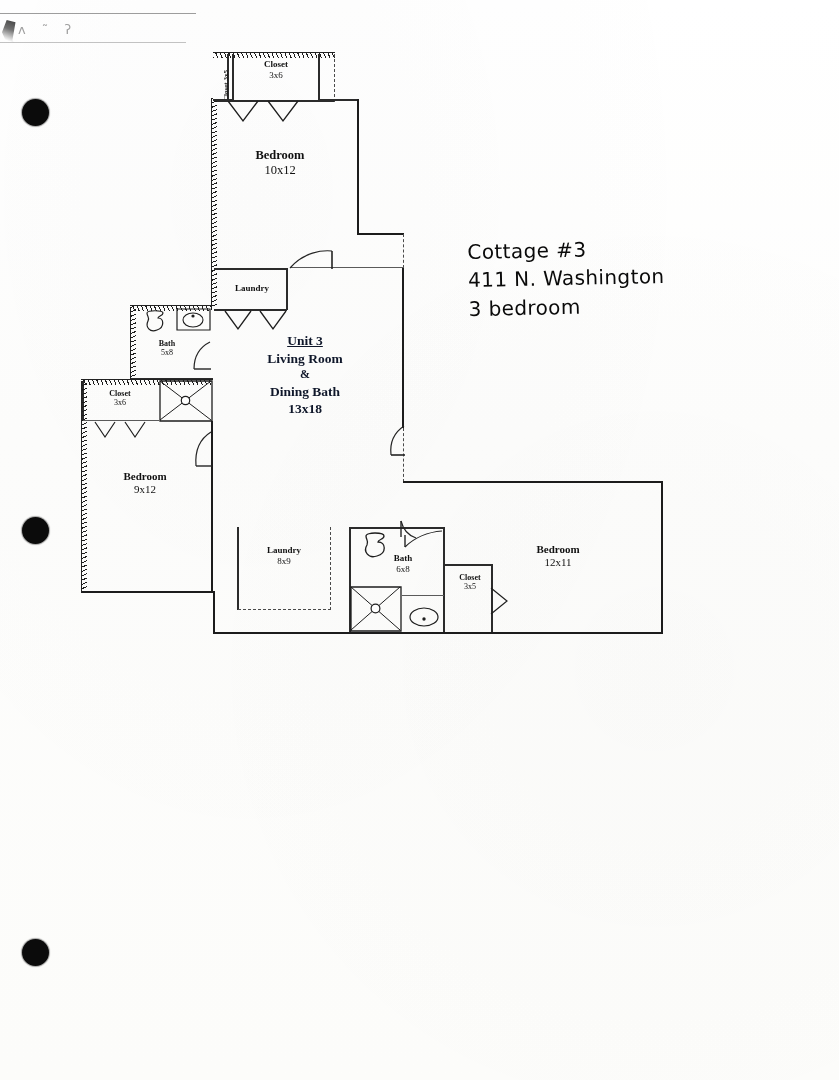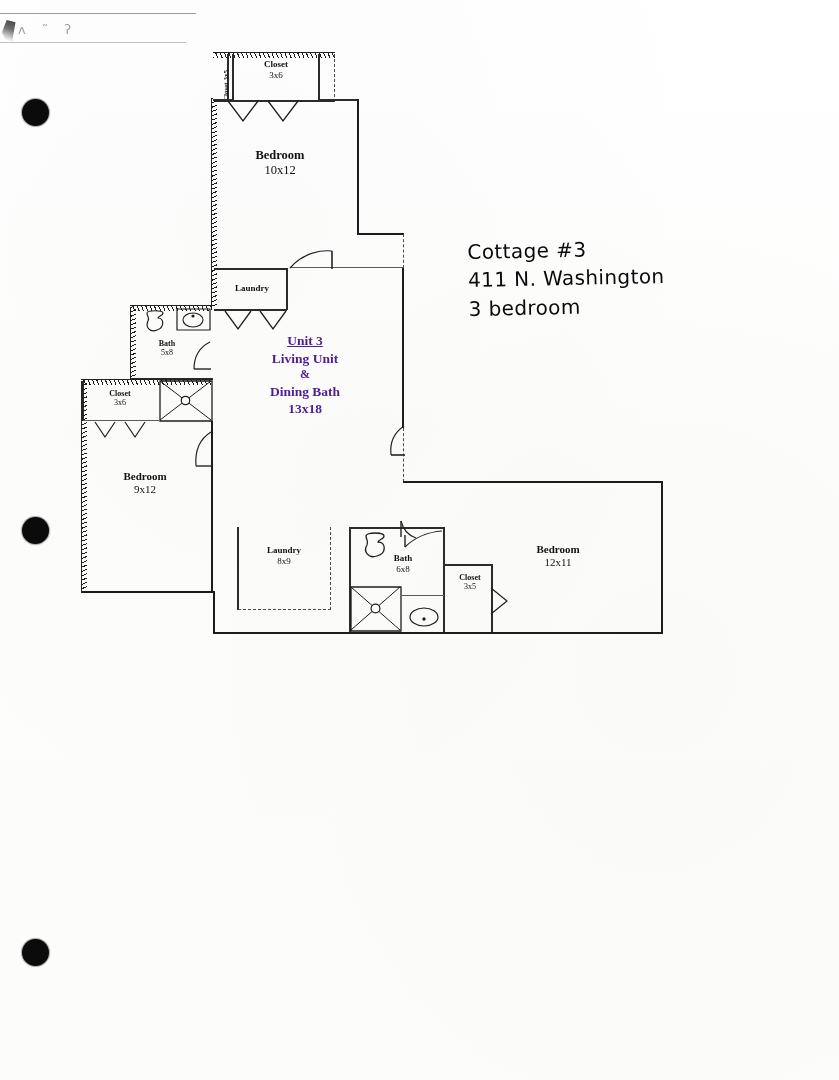--- a/index.html
+++ b/index.html
@@ -76,21 +76,21 @@
     line-height:1.18;white-space:nowrap;
   }
   .room-label .nm{display:block;font-weight:700;}
   .room-label .dim{display:block;font-weight:400;}
   .rl-12 .nm,.rl-12 .dim{font-size:12.5px;}
   .rl-11 .nm,.rl-11 .dim{font-size:11px;}
   .rl-9  .nm,.rl-9  .dim{font-size:9px;}
   .rl-8  .nm,.rl-8  .dim{font-size:8px;}
 
   .unit-label{
-    position:absolute;text-align:center;color:#4c1d95;white-space:nowrap;
+    position:absolute;text-align:center;color:#0f172a;white-space:nowrap;
     font-family:"Liberation Serif", serif;line-height:1.3;
   }
   .unit-label .u{display:block;font-size:13.5px;font-weight:700;text-decoration:underline;}
   .unit-label .l1,.unit-label .l2,.unit-label .l3{display:block;font-size:13.5px;font-weight:700;}
   .unit-label .amp{display:block;font-size:12px;font-weight:700;}
 
   .vlabel{
     position:absolute;transform-origin:center center;transform:rotate(-90deg);
     font-size:7px;color:#161616;white-space:nowrap;font-weight:700;
     font-family:"Liberation Serif",serif;
@@ -237,21 +237,21 @@
     <svg class="ink" style="left:190px;top:430px;width:24px;height:40px;">
       <path d="M21,2 C8,10 5,24 6,36" fill="none" stroke="#242424" stroke-width="1.2"></path>
       <line x1="6" y1="36" x2="22" y2="36" stroke="#242424" stroke-width="1.4"></line>
     </svg>
 
     <div class="hatch-v" style="left:211px;top:271px;height:36px;"></div>
     <div class="wall v" style="left:213px;top:591px;height:42px;"></div>
 
     <div class="unit-label" style="left:245px;top:332px;width:120px;">
       <span class="u">Unit 3</span>
-      <span class="l1">Living Unit</span>
+      <span class="l1">Living Room</span>
       <span class="amp">&amp;</span>
       <span class="l2">Dining Bath</span>
       <span class="l3">13x18</span>
     </div>
 
     <div class="wall v thin" style="left:237px;top:527px;height:83px;"></div>
     <div class="wall dashed-h" style="left:238px;top:609px;width:93px;"></div>
     <div class="wall dashed-v" style="left:330px;top:527px;height:83px;"></div>
     <div class="room-label rl-9" style="left:248px;top:545px;width:72px;">
       <span class="nm">Laundry</span>

